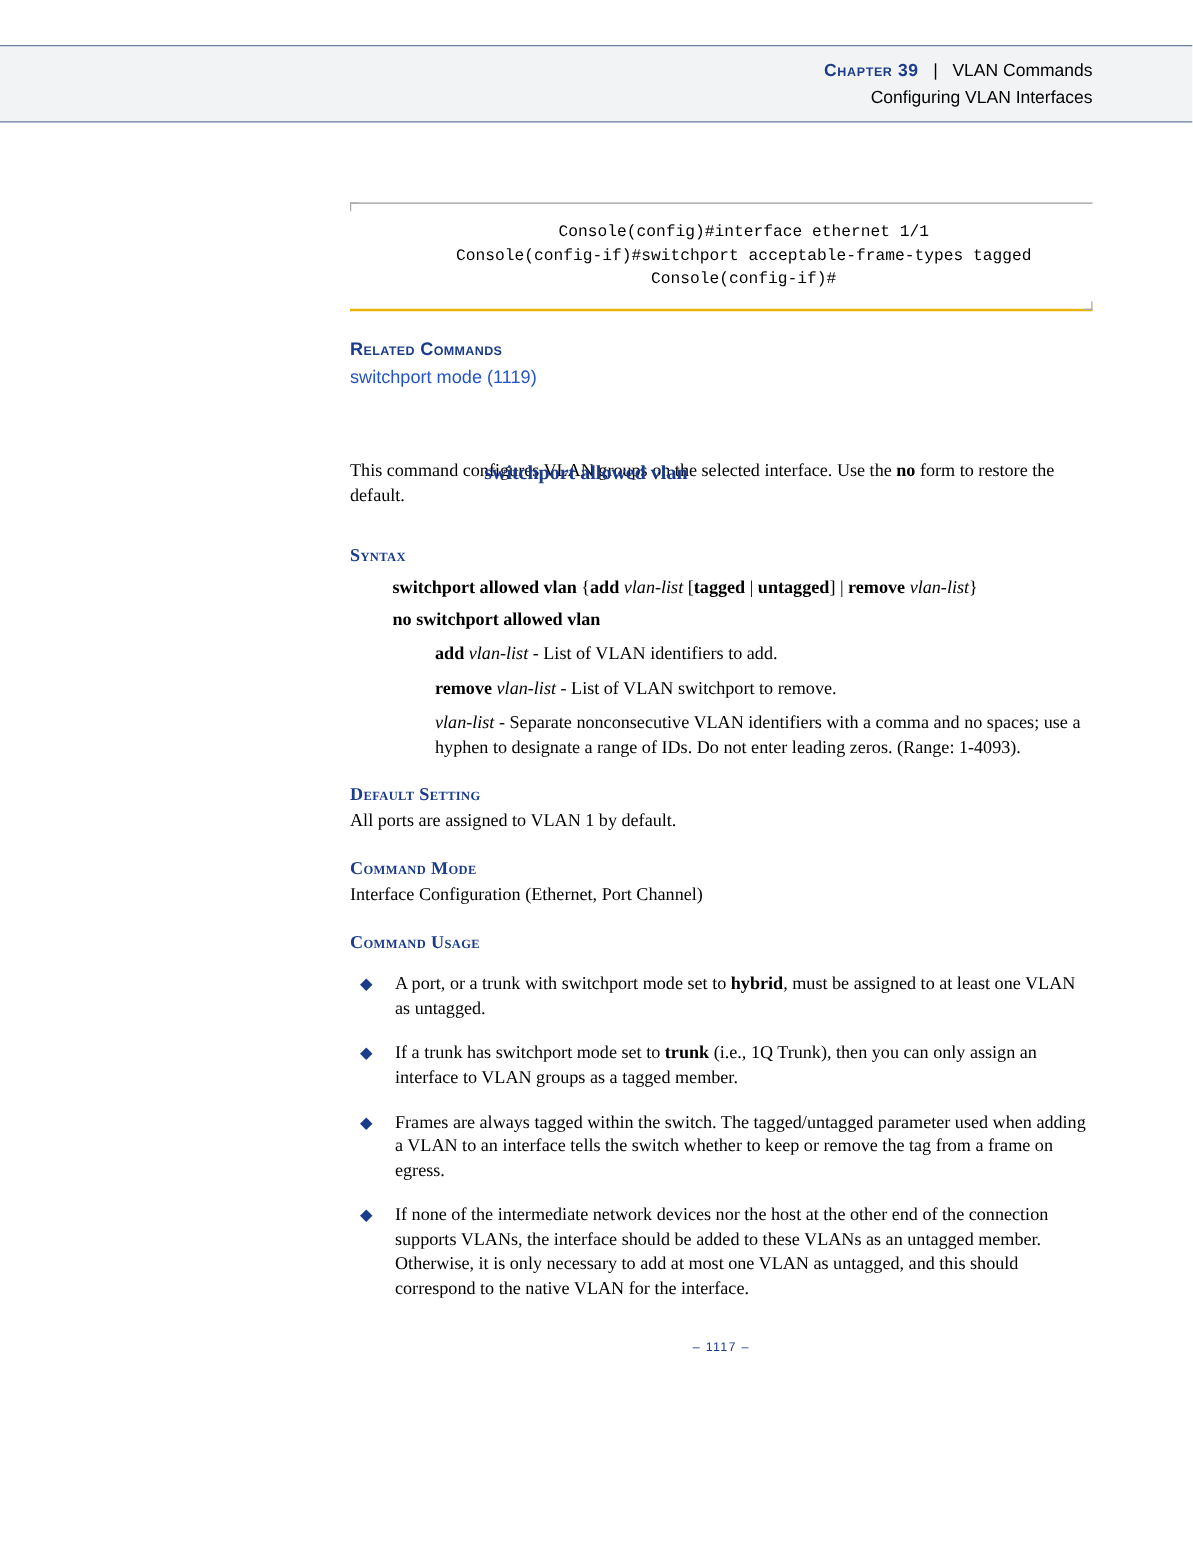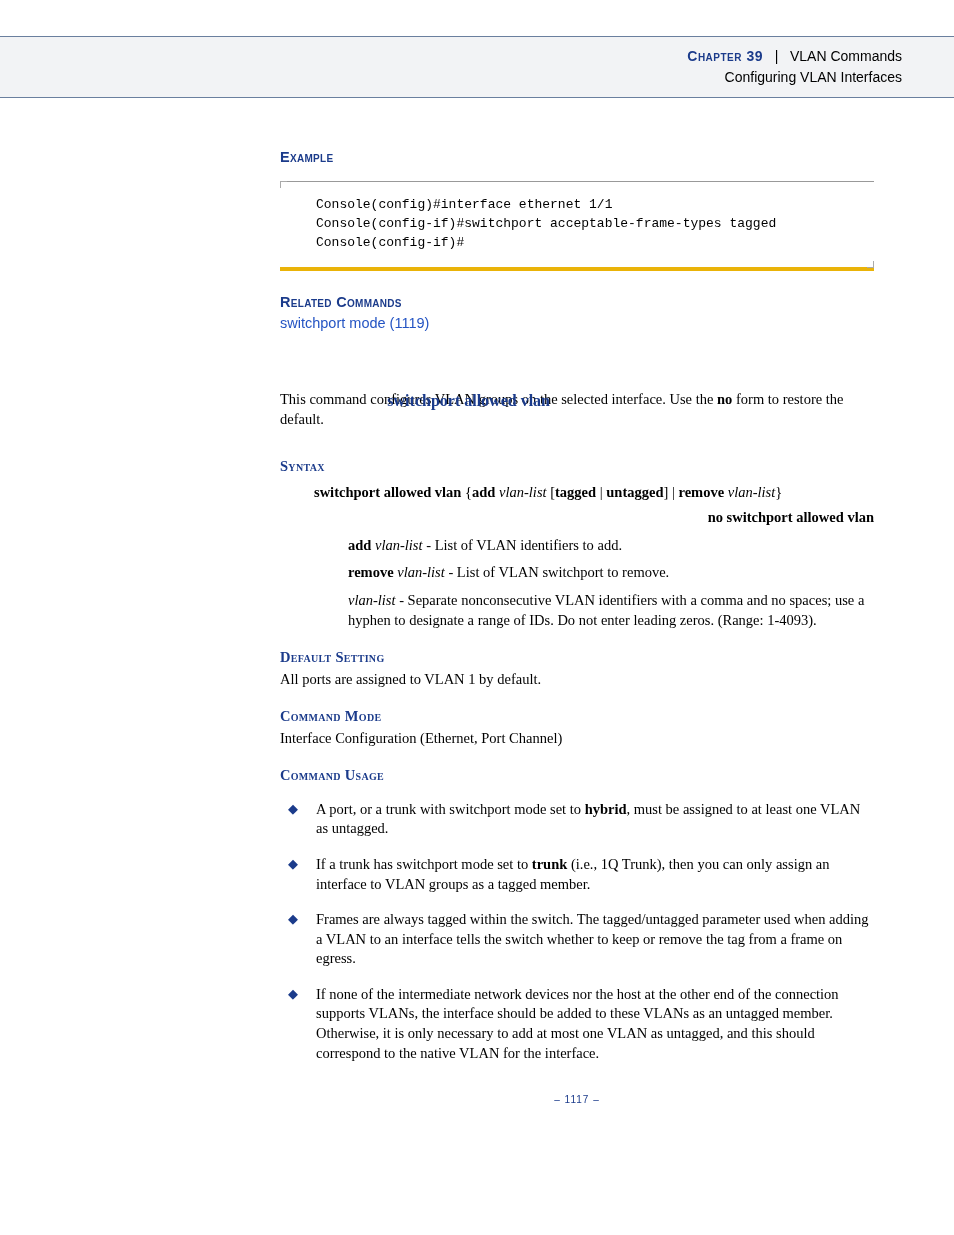--- a/index.html
+++ b/index.html
@@ -9,21 +9,21 @@
     width: 954px;
     margin: 0 auto;
     color: #000;
     font-size: 14.5px;
     line-height: 1.35;
   }
   .header-band {
     background: #f2f3f5;
     border-top: 1px solid #6a7f9e;
     border-bottom: 1px solid #6a7f9e;
-    padding: 10px 52px 10px 0;
+    padding: 10px 80px 10px 0;
     text-align: right;
     margin-top: 36px;
   }
   .header-line1 { font-size: 14px; }
   .header-chapter {
     font-variant: small-caps;
     font-weight: bold;
     color: #1b3b8b;
     letter-spacing: 0.5px;
   }
@@ -49,28 +49,29 @@
     color: #1b3b8b;
     font-variant: small-caps;
     letter-spacing: 0.3px;
     font-size: 14.5px;
     margin-top: 18px;
     margin-bottom: 2px;
   }
   .para { margin-bottom: 4px; }
   .codebox {
     border-top: 1px solid #999;
-    border-bottom: 4px solid #eab308;
+    border-bottom: 2px solid #eab308;
     padding: 14px 0 14px 36px;
     margin: 14px 0 22px 0;
     font-family: "Courier New", monospace;
     font-size: 13px;
     white-space: pre;
     line-height: 1.45;
     position: relative;
+    text-align: center;
   }
   .codebox::before {
     content:"";
     position:absolute;
     left:0; top:-1px;
     width:6px; height:6px;
     border-left:1px solid #aaa;
     border-top:1px solid #aaa;
   }
   .codebox::after {
@@ -95,21 +96,21 @@
     margin-bottom: 16px;
   }
   ul.diamond li::before {
     content: "◆";
     position: absolute;
     left: 8px;
     top: 0;
     color: #1b3b8b;
     font-size: 13px;
   }
-  .bold { font-weight: bold; text-align: right; }
+  .bold { font-weight: bold; }
   .italic { font-style: italic; }
   .footer {
     text-align: center;
     color: #1b3b8b;
     font-size: 10px;
     margin-top: 30px;
     letter-spacing: 1px;
   }
   .command-block { position: relative; margin-top: 56px; font-family: Liberation Serif, serif; }
 </style>
@@ -120,21 +121,20 @@
   <div class="header-line1">
     <span class="header-chapter">Chapter 39</span>
     <span class="header-sep">&nbsp;&nbsp;|&nbsp;&nbsp;</span>
     <span class="header-title">VLAN Commands</span>
   </div>
   <div class="header-line2">Configuring VLAN Interfaces</div>
 </div>
 
 <div class="content">
 
-  <div class="section-label" style="margin-top:0">Example</div>
 
   <div class="codebox">Console(config)#interface ethernet 1/1
 Console(config-if)#switchport acceptable-frame-types tagged
 Console(config-if)#</div>
 
   <div class="section-label">Related Commands</div>
   <div class="para"><span class="link">switchport mode (1119)</span></div>
 
   <div class="command-block">
     <div class="sidehead">switchport allowed vlan</div>

